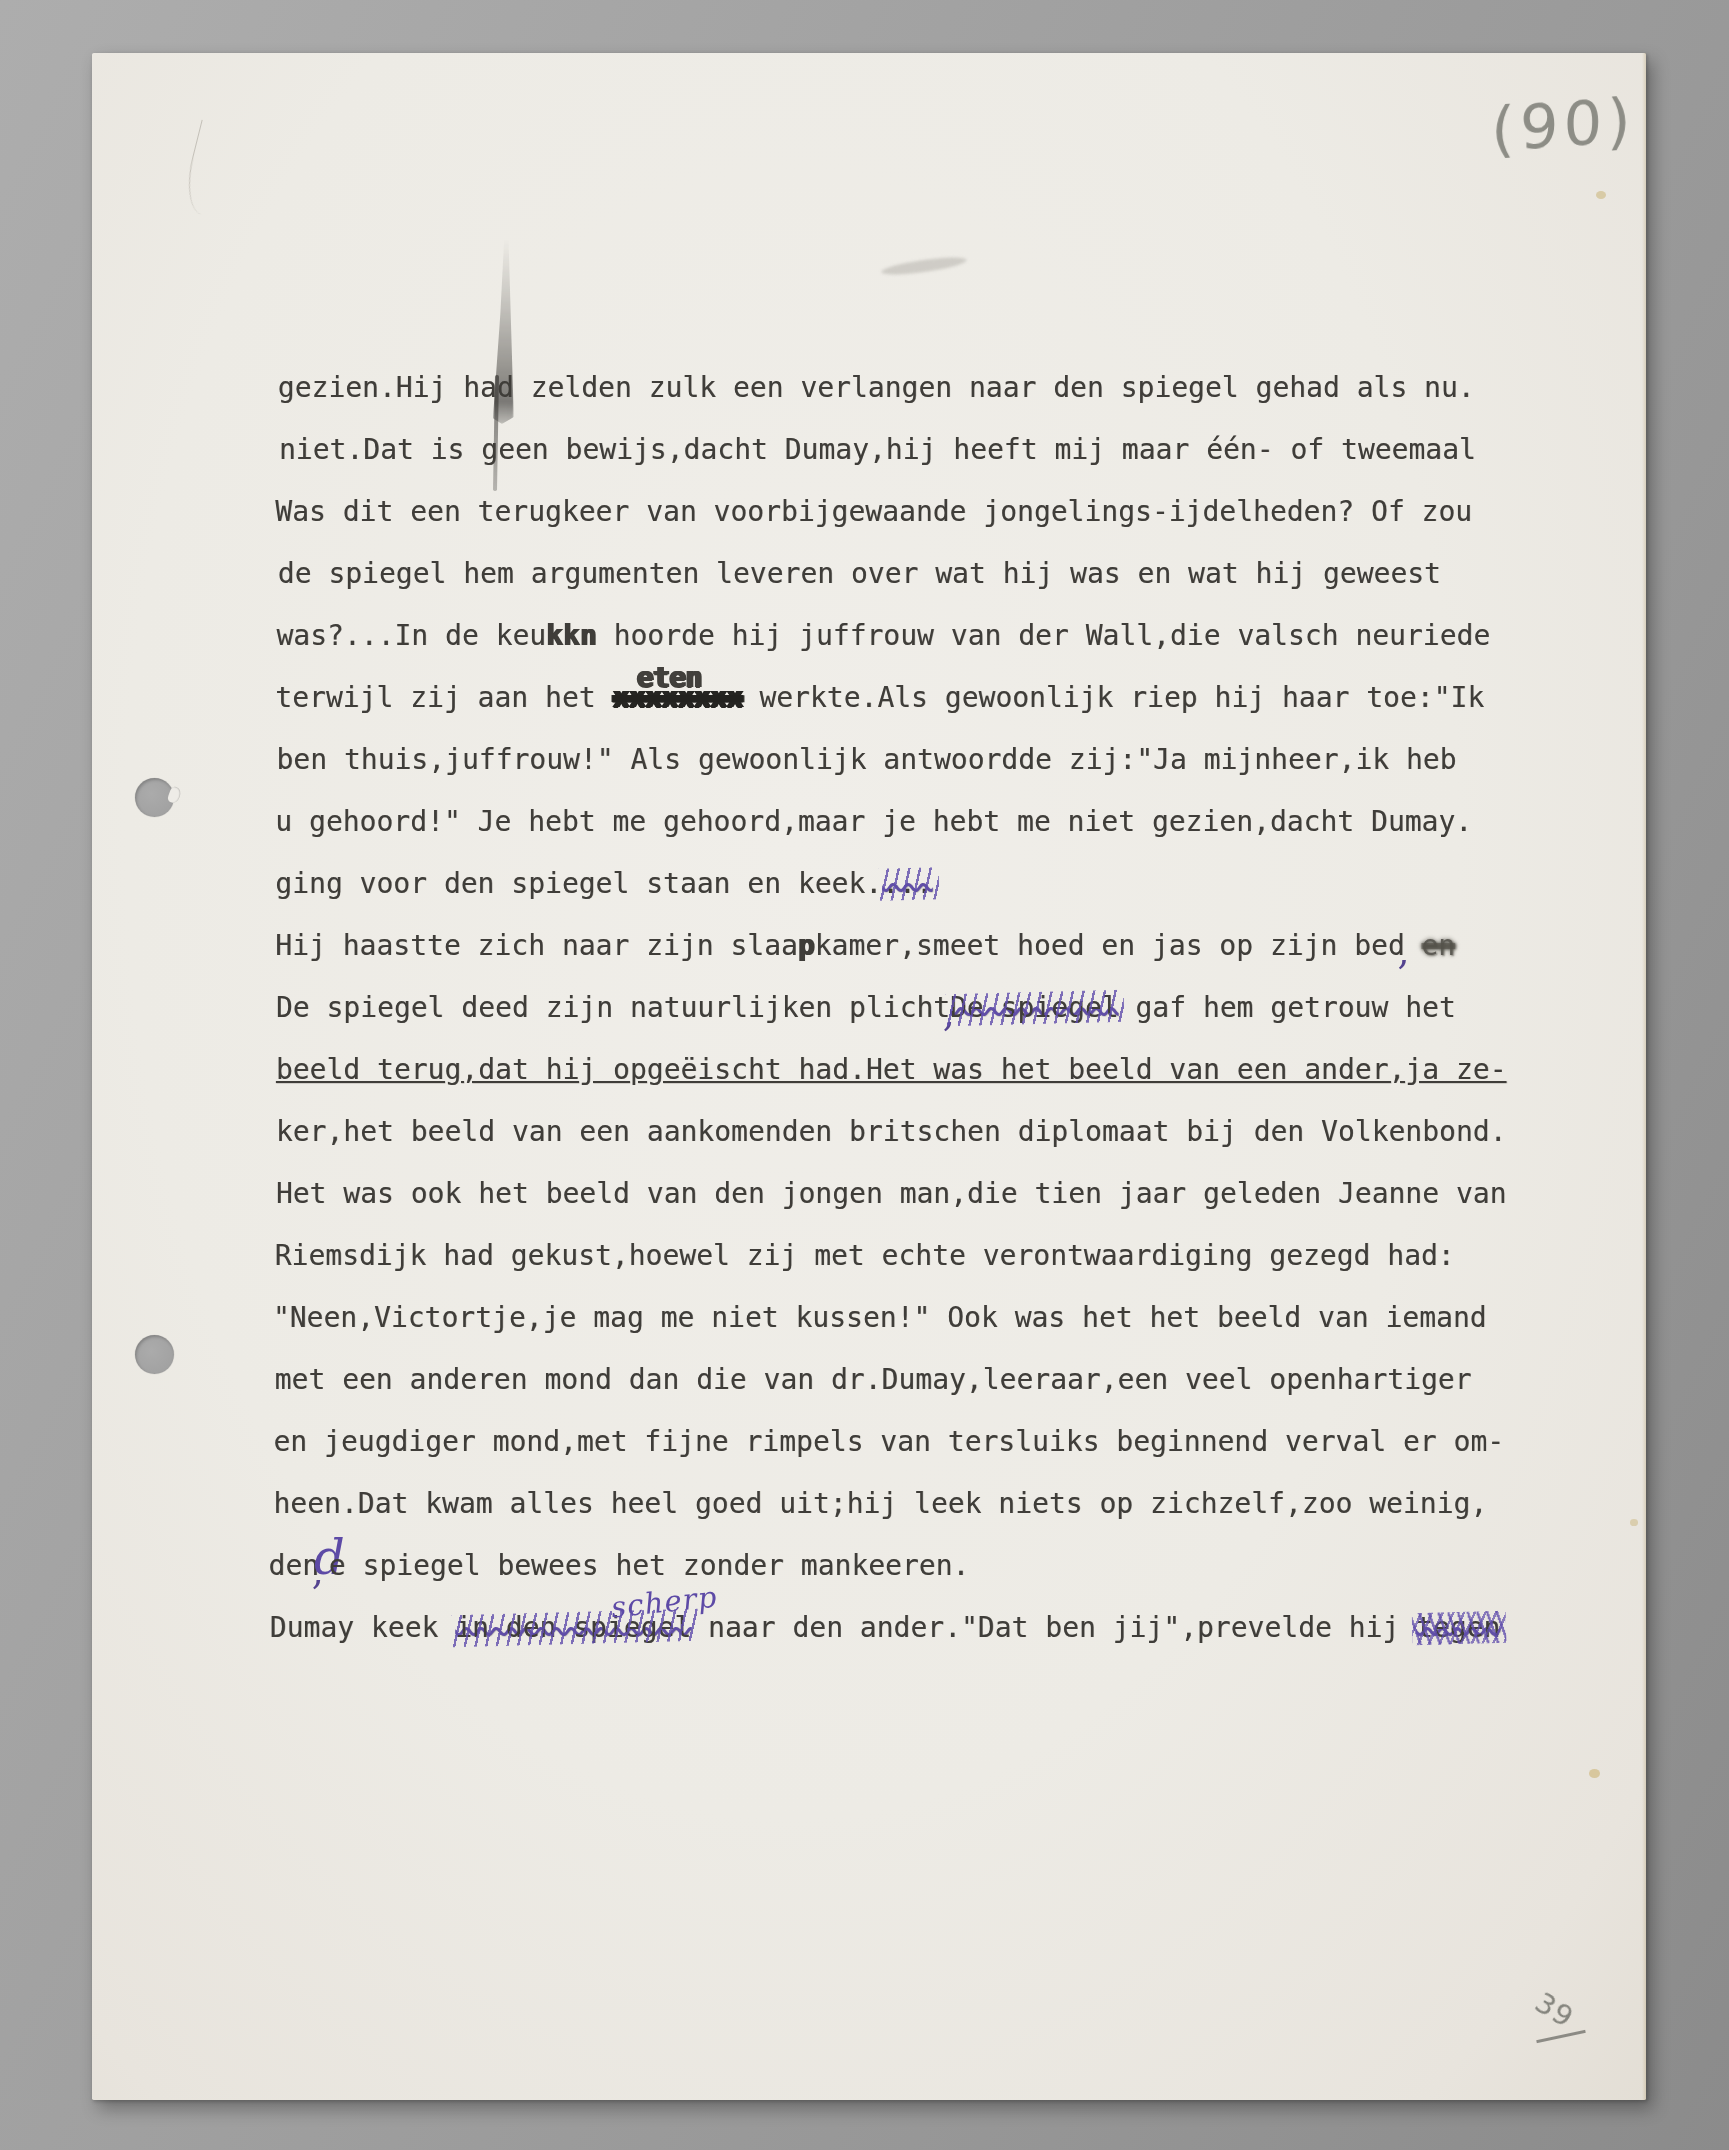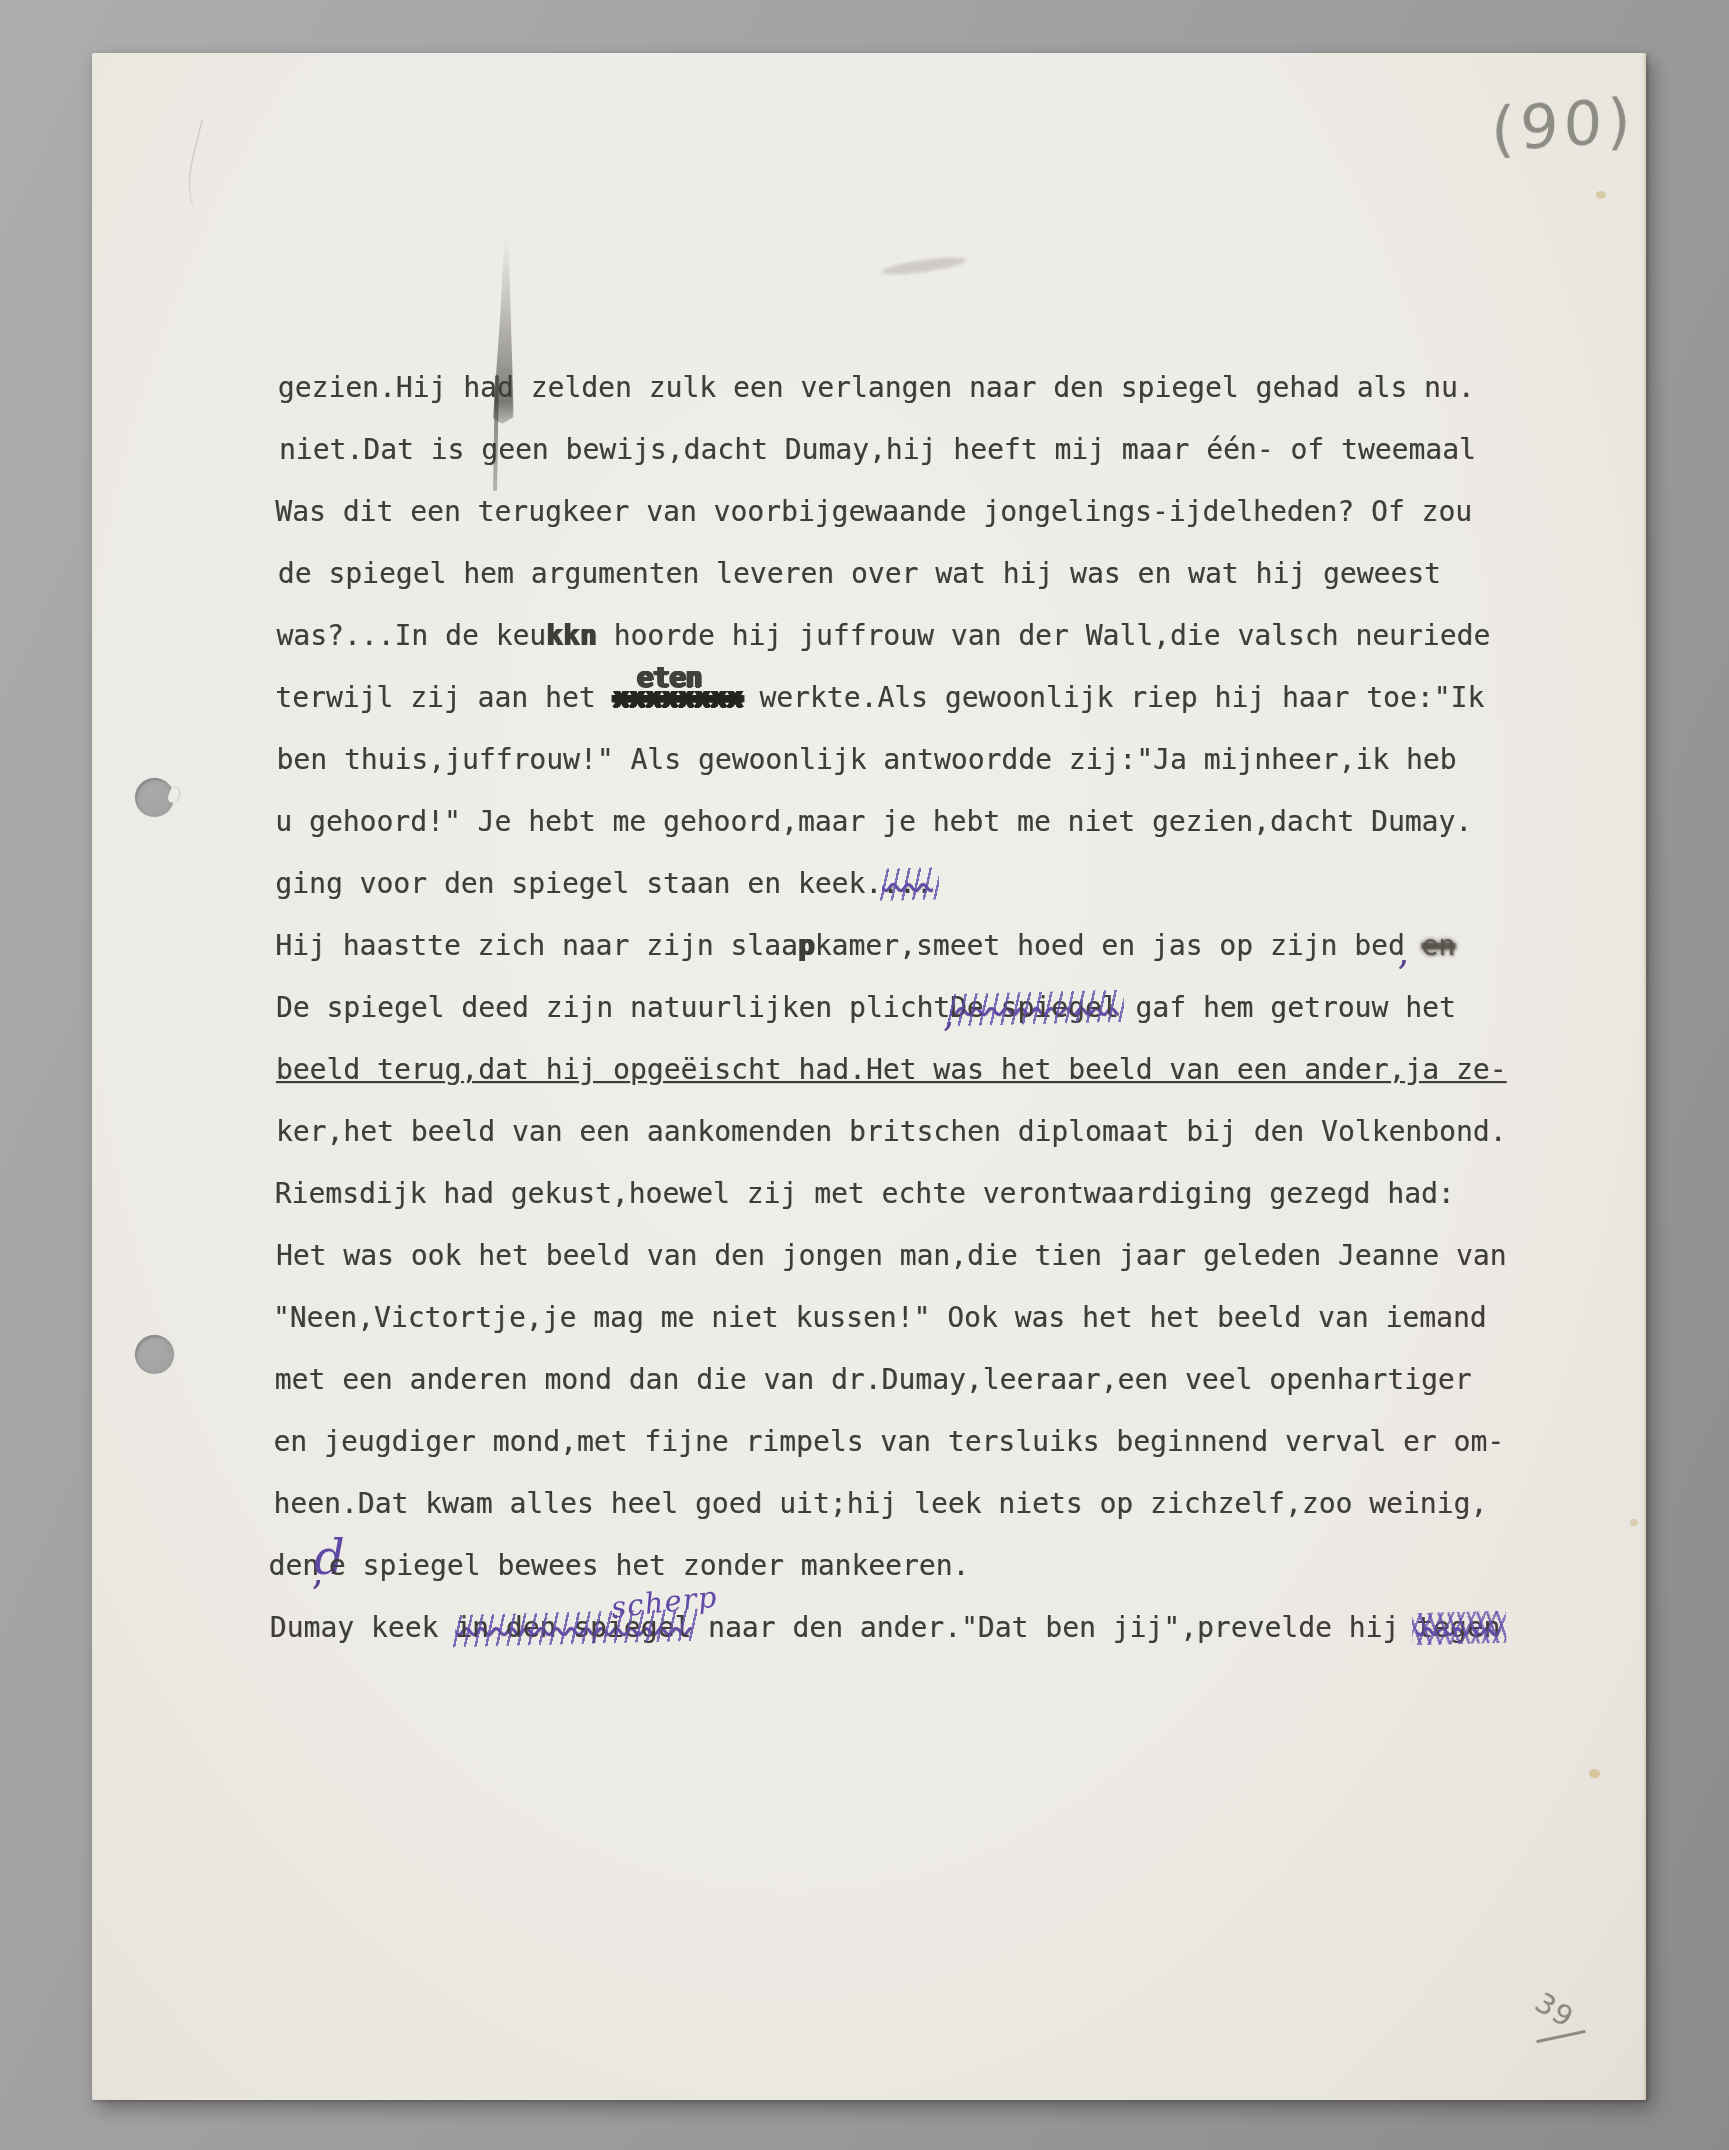--- a/index.html
+++ b/index.html
@@ -167,22 +167,22 @@
       <div class="line" style="margin-left: -1.2px;"><span class="seg s-n">de spiegel hem argumenten leveren over wat hij was en wat hij geweest</span></div>
       <div class="line" style="margin-left: -2.5px;"><span class="seg s-n">was?...In de keu</span><span class="seg s-ot">kkn</span><span class="seg s-n"> hoorde hij juffrouw van der Wall,die valsch neuriede</span></div>
       <div class="line" style="margin-left: -3.7px;"><span class="seg s-n">terwijl zij aan het </span><span class="seg s-x">xxxxxxxx<span class="above above-typed">eten</span></span><span class="seg s-n"> werkte.Als gewoonlijk riep hij haar toe:"Ik</span></div>
       <div class="line" style="margin-left: -2.5px;"><span class="seg s-n">ben thuis,juffrouw!" Als gewoonlijk antwoordde zij:"Ja mijnheer,ik heb</span></div>
       <div class="line" style="margin-left: -3.7px;"><span class="seg s-n">u gehoord!" Je hebt me gehoord,maar je hebt me niet gezien,dacht Dumay.</span></div>
       <div class="line" style="margin-left: -3.7px;"><span class="seg s-n">ging voor den spiegel staan en keek.</span><span class="seg s-del">...</span></div>
       <div class="line" style="margin-left: -3.7px;"><span class="seg s-n">Hij haastte zich naar zijn slaa</span><span class="seg s-ot">p</span><span class="seg s-n">kamer,smeet hoed en jas op zijn bed</span><span class="seg s-hwc">,</span><span class="seg s-n"> </span><span class="seg s-sm">en</span></div>
       <div class="line" style="margin-left: -3.1px;"><span class="seg s-n">De spiegel deed zijn natuurlijken plicht</span><span class="seg s-hwc">,</span><span class="seg s-del">De spiegel</span><span class="seg s-n"> gaf hem getrouw het</span></div>
       <div class="line" style="margin-left: -3.1px; text-decoration: underline;"><span class="seg s-n">beeld terug,dat hij opgeëischt had.Het was het beeld van een ander,ja ze-</span></div>
       <div class="line" style="margin-left: -3.1px;"><span class="seg s-n">ker,het beeld van een aankomenden britschen diplomaat bij den Volkenbond.</span></div>
+      <div class="line" style="margin-left: -3.1px;"><span class="seg s-n">Het was ook het beeld van den jongen man,die tien jaar geleden Jeanne van</span></div>
       <div class="line" style="margin-left: -4.3px;"><span class="seg s-n">Riemsdijk had gekust,hoewel zij met echte verontwaardiging gezegd had:</span></div>
-      <div class="line" style="margin-left: -3.1px;"><span class="seg s-n">Het was ook het beeld van den jongen man,die tien jaar geleden Jeanne van</span></div>
       <div class="line" style="margin-left: -6.1px;"><span class="seg s-n">"Neen,Victortje,je mag me niet kussen!" Ook was het het beeld van iemand</span></div>
       <div class="line" style="margin-left: -4.3px;"><span class="seg s-n">met een anderen mond dan die van dr.Dumay,leeraar,een veel openhartiger</span></div>
       <div class="line" style="margin-left: -5.5px;"><span class="seg s-n">en jeugdiger mond,met fijne rimpels van tersluiks beginnend verval er om-</span></div>
       <div class="line" style="margin-left: -5.5px;"><span class="seg s-n">heen.Dat kwam alles heel goed uit;hij leek niets op zichzelf,zoo weinig,</span></div>
       <div class="line" style="margin-left: -10.4px;"><span class="seg s-n">den</span><span class="seg s-hwc">,</span><span class="seg s-hwd">d</span><span class="seg s-n">e spiegel bewees het zonder mankeeren.</span></div>
       <div class="line" style="margin-left: -9.2px;"><span class="seg s-n">Dumay keek </span><span class="seg s-del">in den spiegel<span class="above above-hand">scherp</span></span><span class="seg s-n"> naar den ander."Dat ben jij",prevelde hij </span><span class="seg s-delx">tegen</span></div>
     </div>
 </div>
 
 

